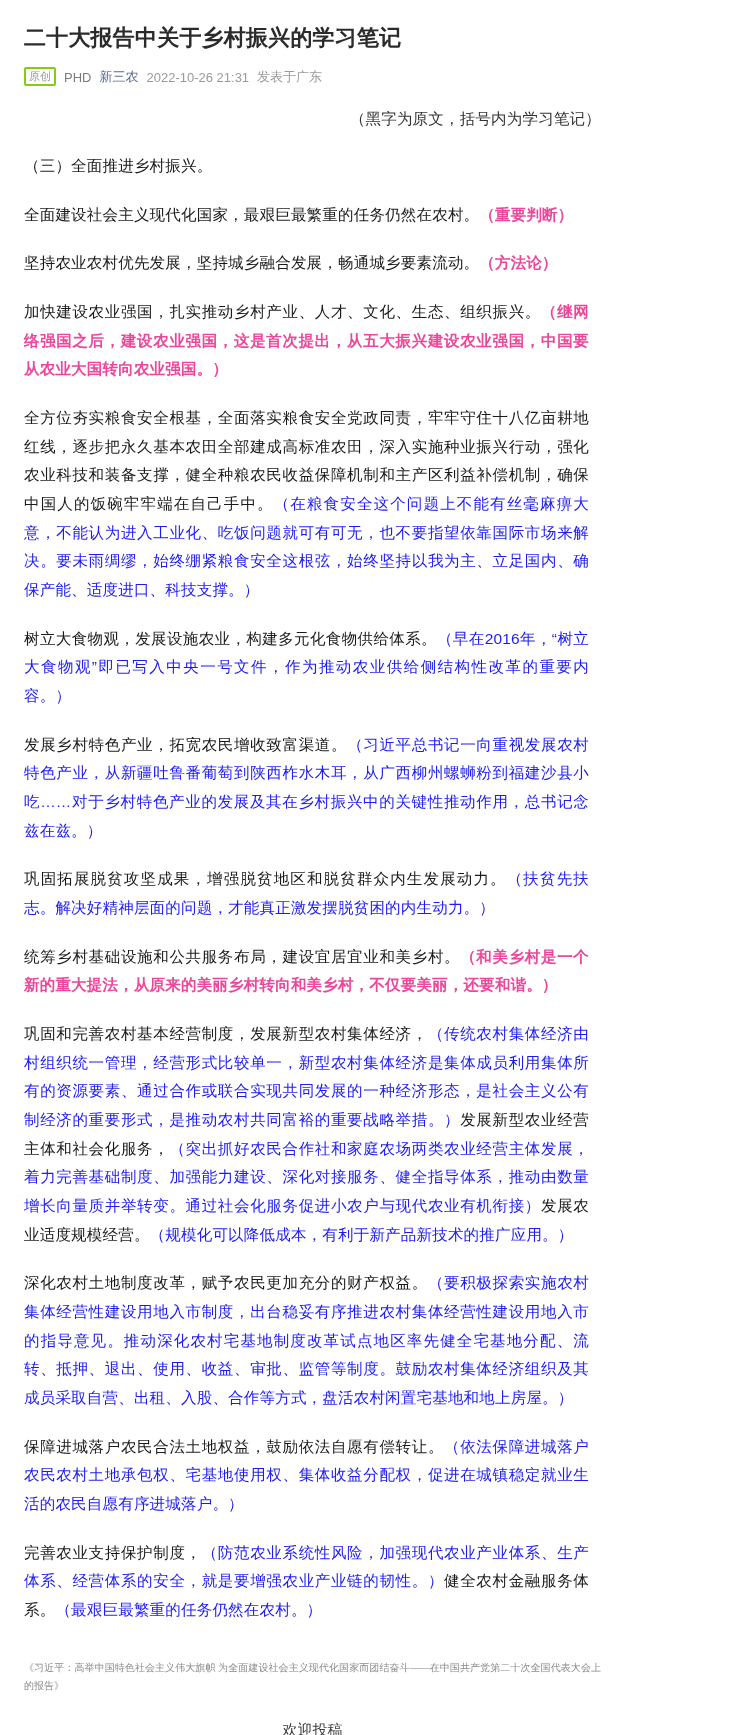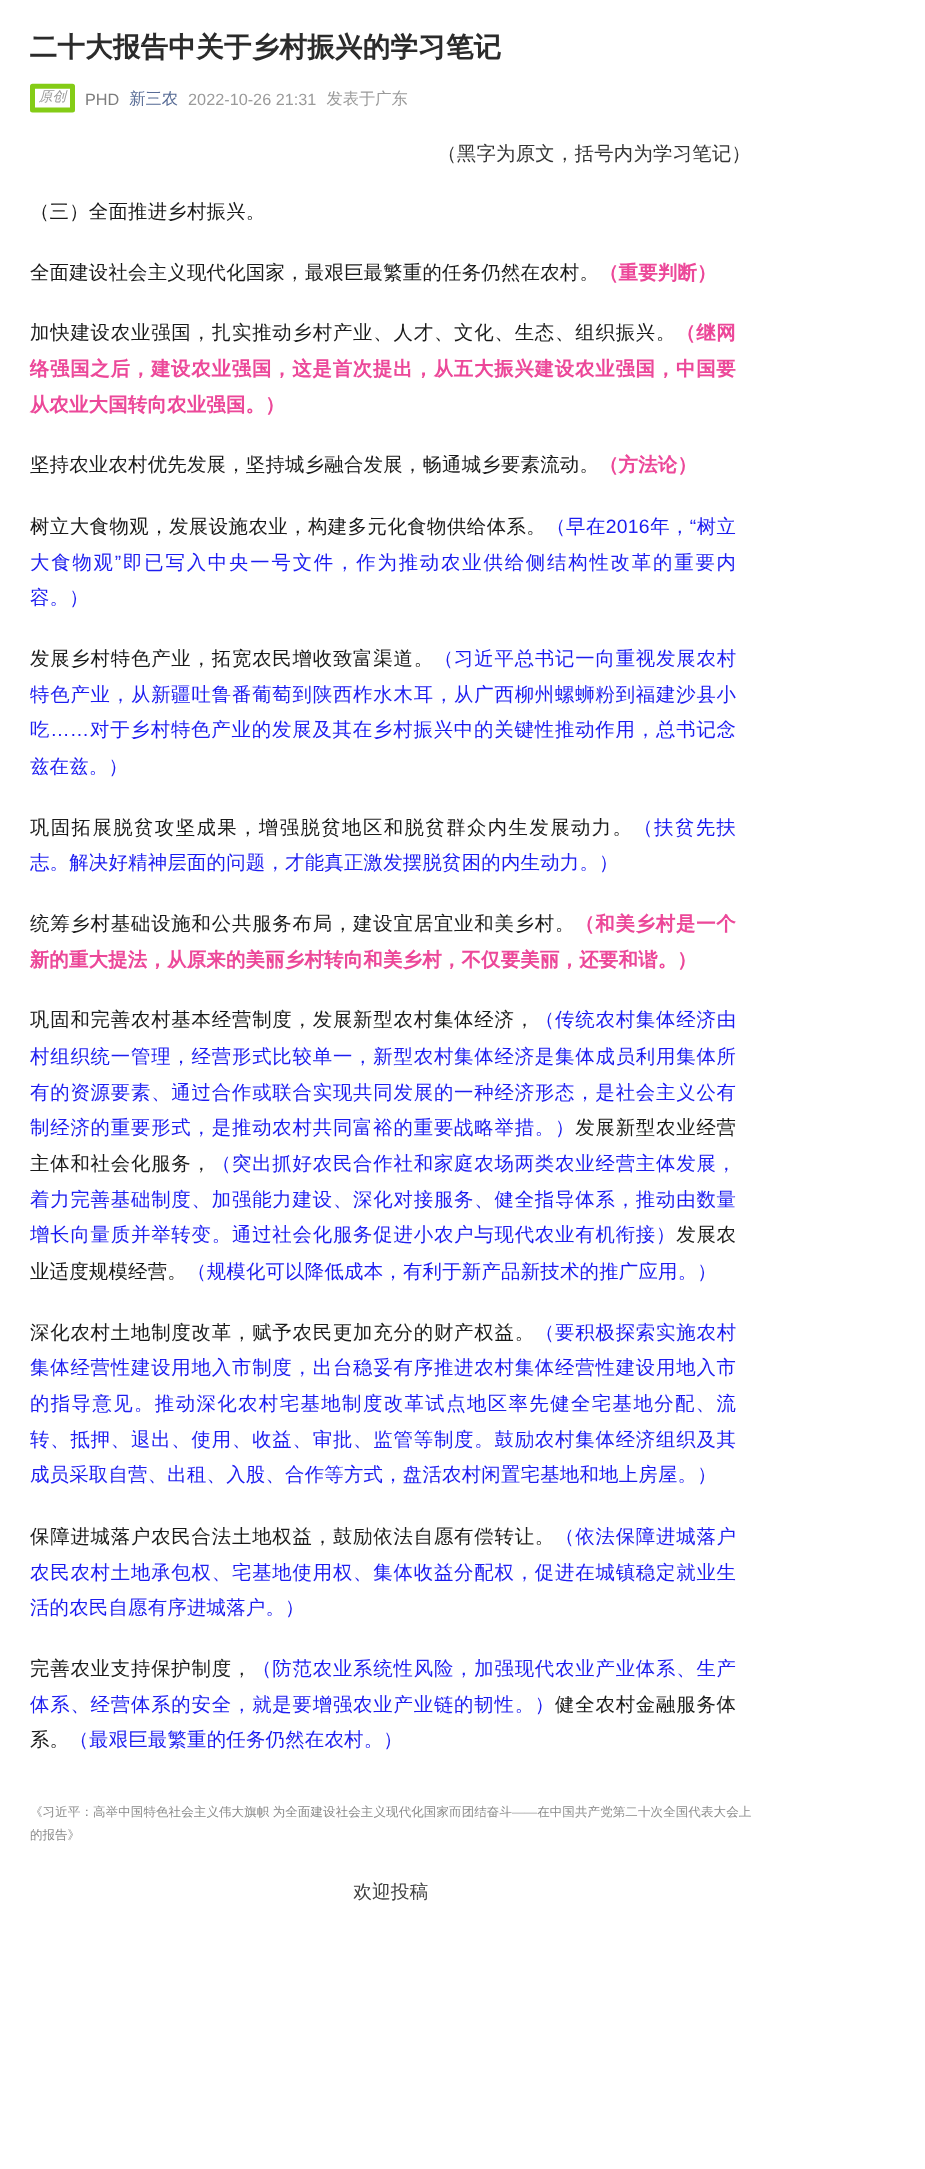--- a/index.html
+++ b/index.html
@@ -30,28 +30,27 @@
     display: flex;
     align-items: center;
     flex-wrap: wrap;
     gap: 8px;
     font-size: 13px;
     color: #9a9a9a;
     margin-bottom: 22px;
   }
   .meta-badge {
     display: inline-block;
-    border: 4px solid #84cc16;
+    border: 2px solid #84cc16;
     border-radius: 2px;
     color: #9a9a9a;
     font-size: 11px;
     line-height: 1;
     padding: 2px 3px;
     transform: translateY(-1px);
-    font-style: italic;
   }
   .meta-author {
     color: #7d7d7d;
   }
   .meta-account {
     color: #576b95;
   }
   .meta-time, .meta-loc {
     color: #9a9a9a;
   }
@@ -105,22 +104,23 @@
     <span class="meta-account">新三农</span>
     <span class="meta-time">2022-10-26 21:31</span>
     <span class="meta-loc">发表于广东</span>
   </div>
 
   <div class="note-hint">（黑字为原文，括号内为学习笔记）</div>
 
   <div id="body-content">
       <p class="para"><span>（三）全面推进乡村振兴。</span></p>
       <p class="para"><span>全面建设社会主义现代化国家，最艰巨最繁重的任务仍然在农村。</span><span class="note-red">（重要判断）</span></p>
+      <p class="para"><span>坚持农业农村优先发展，坚持城乡融合发展，畅通城乡要素流动。</span><span class="note-red">（方法论）</span></p>
       <p class="para"><span>加快建设农业强国，扎实推动乡村产业、人才、文化、生态、组织振兴。</span><span class="note-red">（继网络强国之后，建设农业强国，这是首次提出，从五大振兴建设农业强国，中国要从农业大国转向农业强国。）</span></p>
-      <p class="para"><span>坚持农业农村优先发展，坚持城乡融合发展，畅通城乡要素流动。</span><span class="note-red">（方法论）</span></p>
+      <p class="para"><span>全方位夯实粮食安全根基，全面落实粮食安全党政同责，牢牢守住十八亿亩耕地红线，逐步把永久基本农田全部建成高标准农田，深入实施种业振兴行动，强化农业科技和装备支撑，健全种粮农民收益保障机制和主产区利益补偿机制，确保中国人的饭碗牢牢端在自己手中。</span><span class="note">（在粮食安全这个问题上不能有丝毫麻痹大意，不能认为进入工业化、吃饭问题就可有可无，也不要指望依靠国际市场来解决。要未雨绸缪，始终绷紧粮食安全这根弦，始终坚持以我为主、立足国内、确保产能、适度进口、科技支撑。）</span></p>
       <p class="para"><span>树立大食物观，发展设施农业，构建多元化食物供给体系。</span><span class="note">（早在2016年，“树立大食物观”即已写入中央一号文件，作为推动农业供给侧结构性改革的重要内容。）</span></p>
       <p class="para"><span>发展乡村特色产业，拓宽农民增收致富渠道。</span><span class="note">（习近平总书记一向重视发展农村特色产业，从新疆吐鲁番葡萄到陕西柞水木耳，从广西柳州螺蛳粉到福建沙县小吃……对于乡村特色产业的发展及其在乡村振兴中的关键性推动作用，总书记念兹在兹。）</span></p>
       <p class="para"><span>巩固拓展脱贫攻坚成果，增强脱贫地区和脱贫群众内生发展动力。</span><span class="note">（扶贫先扶志。解决好精神层面的问题，才能真正激发摆脱贫困的内生动力。）</span></p>
       <p class="para"><span>统筹乡村基础设施和公共服务布局，建设宜居宜业和美乡村。</span><span class="note-red">（和美乡村是一个新的重大提法，从原来的美丽乡村转向和美乡村，不仅要美丽，还要和谐。）</span></p>
       <p class="para"><span>巩固和完善农村基本经营制度，发展新型农村集体经济，</span><span class="note">（传统农村集体经济由村组织统一管理，经营形式比较单一，新型农村集体经济是集体成员利用集体所有的资源要素、通过合作或联合实现共同发展的一种经济形态，是社会主义公有制经济的重要形式，是推动农村共同富裕的重要战略举措。）</span><span>发展新型农业经营主体和社会化服务，</span><span class="note">（突出抓好农民合作社和家庭农场两类农业经营主体发展，着力完善基础制度、加强能力建设、深化对接服务、健全指导体系，推动由数量增长向量质并举转变。通过社会化服务促进小农户与现代农业有机衔接）</span><span>发展农业适度规模经营。</span><span class="note">（规模化可以降低成本，有利于新产品新技术的推广应用。）</span></p>
       <p class="para"><span>深化农村土地制度改革，赋予农民更加充分的财产权益。</span><span class="note">（要积极探索实施农村集体经营性建设用地入市制度，出台稳妥有序推进农村集体经营性建设用地入市的指导意见。推动深化农村宅基地制度改革试点地区率先健全宅基地分配、流转、抵押、退出、使用、收益、审批、监管等制度。鼓励农村集体经济组织及其成员采取自营、出租、入股、合作等方式，盘活农村闲置宅基地和地上房屋。）</span></p>
       <p class="para"><span>保障进城落户农民合法土地权益，鼓励依法自愿有偿转让。</span><span class="note">（依法保障进城落户农民农村土地承包权、宅基地使用权、集体收益分配权，促进在城镇稳定就业生活的农民自愿有序进城落户。）</span></p>
       <p class="para"><span>完善农业支持保护制度，</span><span class="note">（防范农业系统性风险，加强现代农业产业体系、生产体系、经营体系的安全，就是要增强农业产业链的韧性。）</span><span>健全农村金融服务体系。</span><span class="note">（最艰巨最繁重的任务仍然在农村。）</span></p>
     </div>
 

